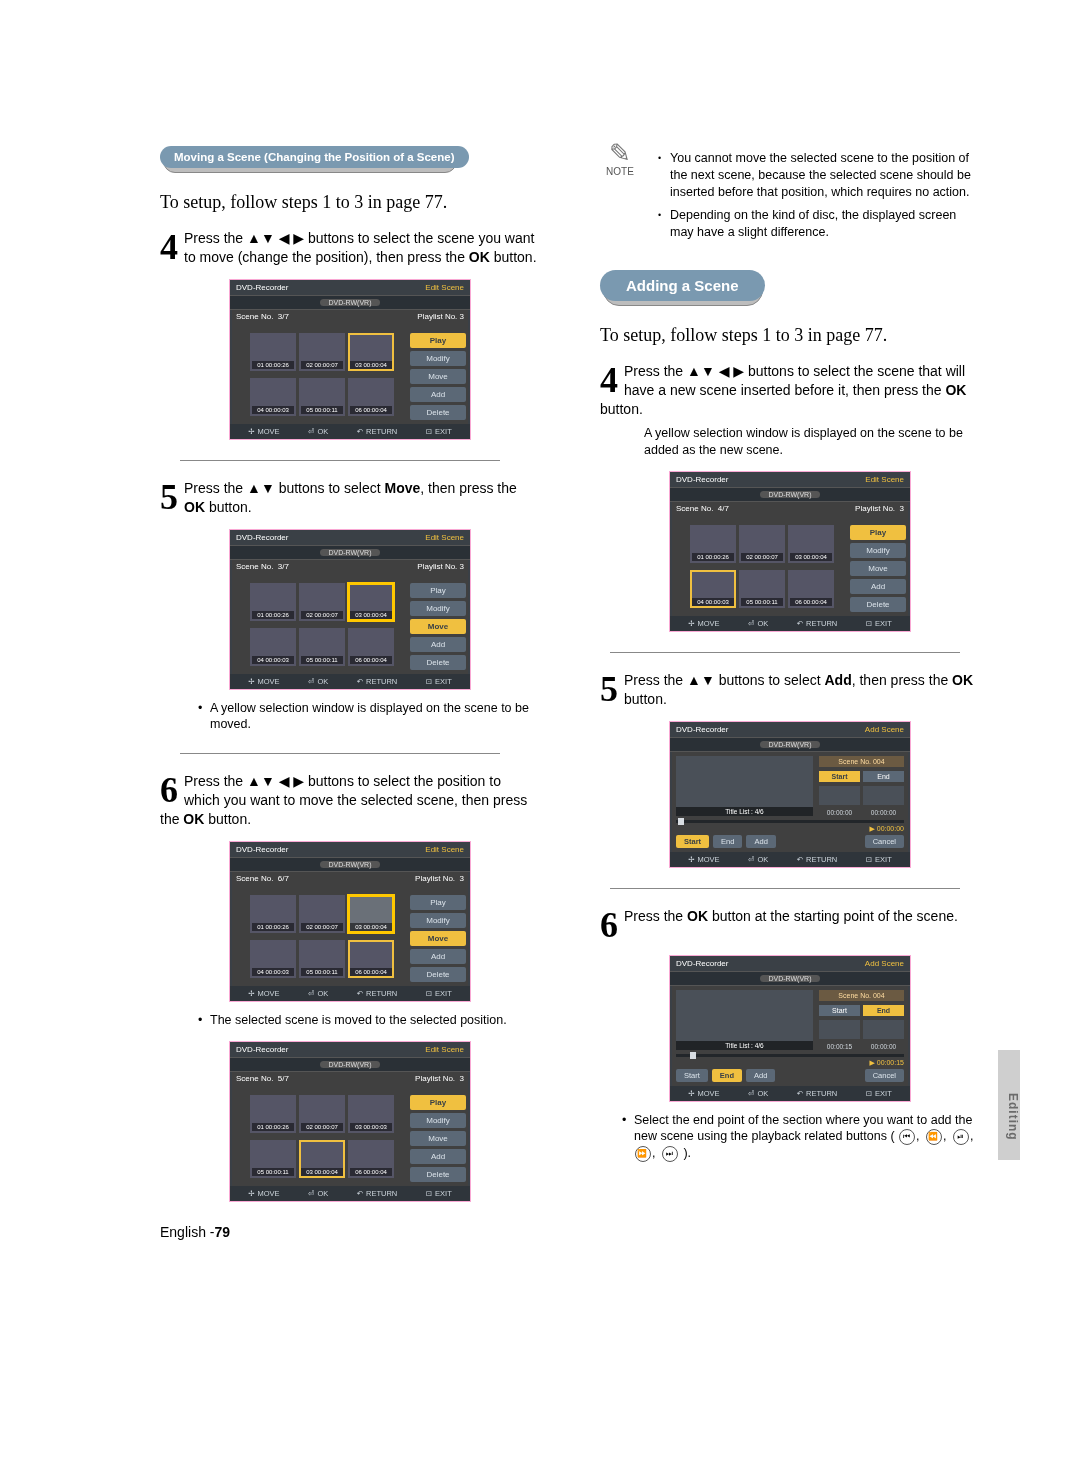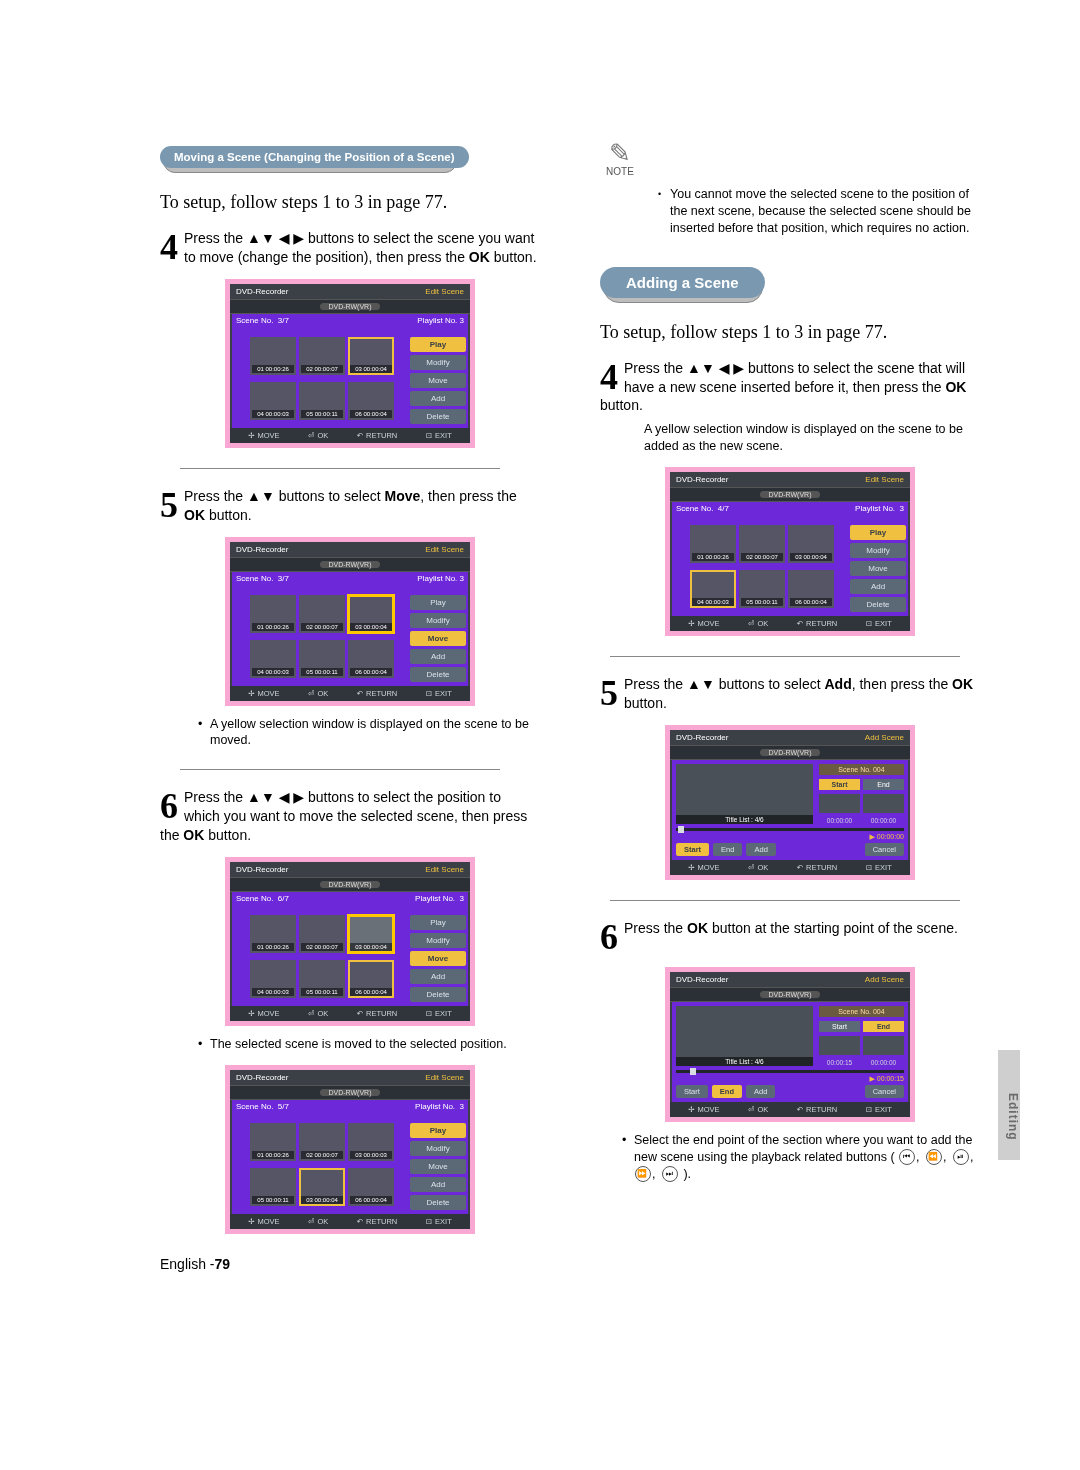--- a/index.html
+++ b/index.html
@@ -77,30 +77,30 @@
   ul.bullets li::before { content: "•"; position: absolute; left: 0; }
   ul.bullets.small { margin-left: 22px;}
   .sub-note { font-size: 12.5px; line-height: 1.35; margin-left: 44px; margin-top: 2px;}
 
   
   .note-block { display: flex; gap: 18px; margin-bottom: 14px; }
   .note-icon { width: 40px; text-align: center; font-size: 10px; color: #555;}
   .note-icon .sym { font-size: 26px; color: #777; display:block; line-height: 1;}
   .note-bullets { flex:1; }
   .note-bullets li::before { content:"▪"; font-size: 9px; top:2px; }
-  .note-bullets li { padding-left: 14px; margin-top: 36px;}
+  .note-bullets li { padding-left: 14px;}
 
   
   .osd {
     width: 240px;
     margin: 5px auto;
-    background: #6d28d9;
+    background: #404040;
     color: #fff;
     font-size: 8px;
-    border: 5px solid #f9a8d4;
+    border: 1px solid #f9a8d4;
     box-shadow: 0 0 0 2px #3a4046 inset;
   }
   .osd .top { display:flex; justify-content: space-between; padding: 3px 6px; background:#3a4046; }
   .osd .top .t-right { color:#f0c040; }
   .osd .discline { background:#2a3036; padding:2px 6px; border-top:1px solid #555; border-bottom:1px solid #555;}
   .osd .discline .d { display:inline-block; background:#555; border-radius:7px; padding:0 8px; color:#ddd; font-size:7px;}
   .osd .hdr { display:flex; justify-content: space-between; padding:2px 6px 12px 6px; }
   .osd .grid-wrap { display:flex; padding: 0 4px 4px 20px; gap:16px;}
   .osd .thumbs { flex:1; display:grid; grid-template-columns: repeat(3, 1fr); gap:3px; }
   .osd .thumb { background:#556; height:34px; position:relative; border:2px solid transparent;}
@@ -409,20 +409,21 @@
 
     <div class="col right">
 
       <div class="note-block">
         <div class="note-icon">
           <span class="sym">✎</span>
           <span>NOTE</span>
         </div>
         <ul class="bullets note-bullets" style="margin-left:0;">
           <li>You cannot move the selected scene to the position of the next scene, because the selected scene should be inserted before that position, which requires no action.</li>
+          <li>Depending on the kind of disc, the displayed screen may have a slight difference.</li>
         </ul>
       </div>
 
       <div class="pill mid">
         <div class="back">Adding a Scene</div>
         <div class="front">Adding a Scene</div>
       </div>
 
       <div class="setup-line">To setup, follow steps 1 to 3 in page 77.</div>
 

